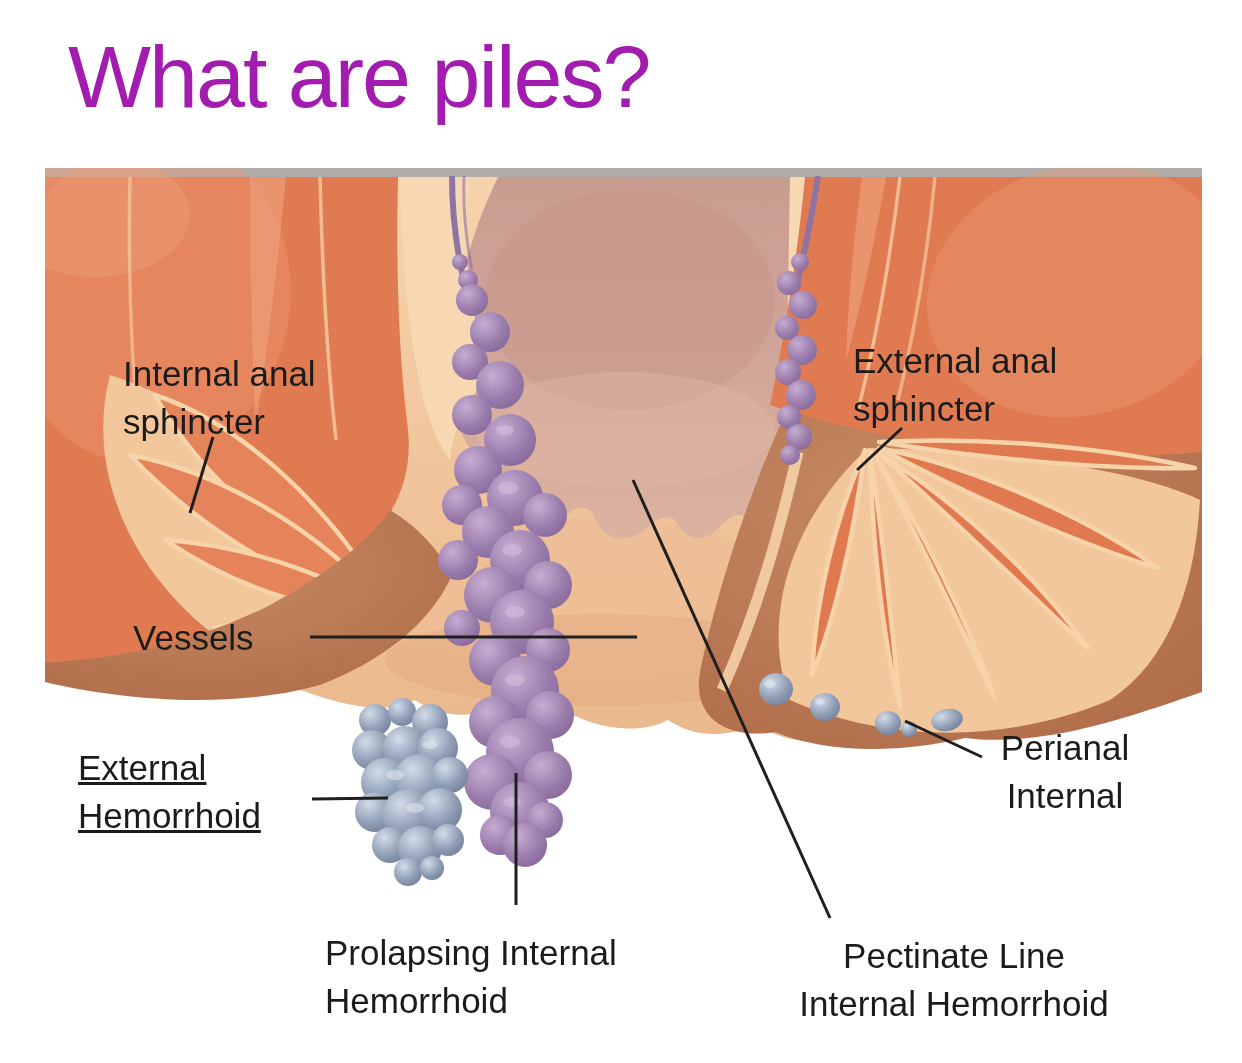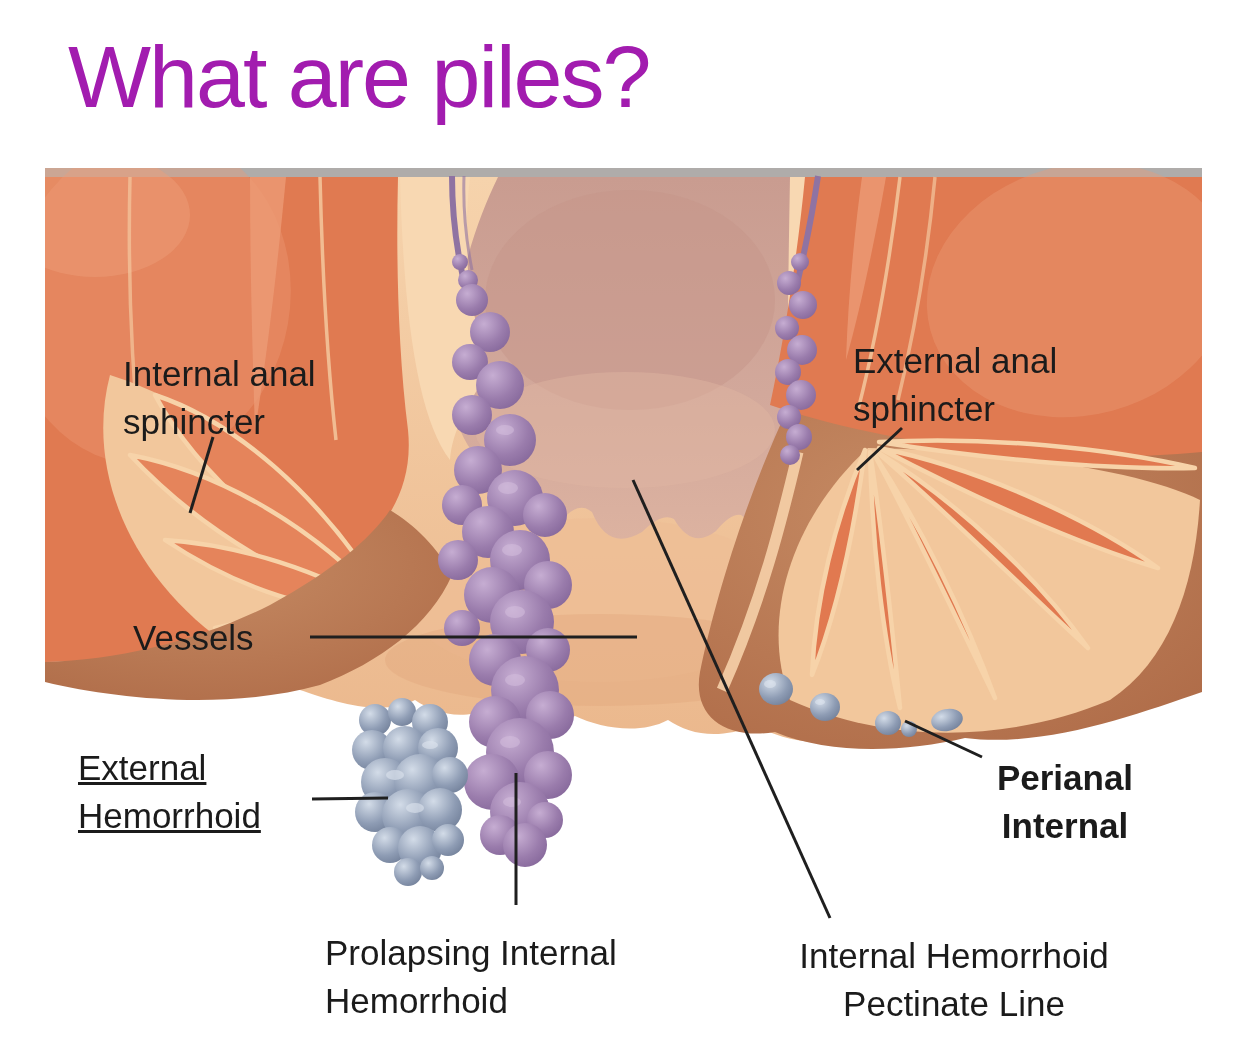--- a/index.html
+++ b/index.html
@@ -11,21 +11,21 @@
       font-family:"Liberation Sans", sans-serif;}
   .art{position:absolute;left:45px;top:168px;width:1157px;height:895px;}
   .art svg{display:block;width:100%;height:100%;}
   .lbl{position:absolute;color:#1b1b1b;font-size:35px;line-height:1.38;
       font-family:"Liberation Sans", sans-serif;white-space:nowrap;}
   .lbl span{display:block;}
   #lbl-external-anal-sphincter{left:123px;top:350px;}
   #lbl-internal-anal-sphincter{left:853px;top:337px;}
   #lbl-anoderm{left:133px;top:614px;}
   #lbl-external-hemorrhoid{left:78px;top:744px;text-decoration:underline;}
-  #lbl-perianal-vessels{left:985px;top:754px;width:160px;text-align:center;font-weight:bold;}
+  #lbl-perianal-vessels{left:985px;top:724px;width:160px;text-align:center;}
   #lbl-prolapsing-internal-hemorrhoid{left:325px;top:929px;width:320px;}
   #lbl-internal-hemorrhoid-pectinate-line{left:758px;top:932px;width:392px;text-align:center;}
 </style>
 </head>
 <body>
 
 <div class="page">
 
   <h1 class="page-title">What are piles?</h1>
 
@@ -287,17 +287,17 @@
     <span>Perianal</span>
     <span>Internal</span>
   </div>
 
   <div class="lbl" id="lbl-prolapsing-internal-hemorrhoid">
     <span>Prolapsing Internal</span>
     <span>Hemorrhoid</span>
   </div>
 
   <div class="lbl" id="lbl-internal-hemorrhoid-pectinate-line">
+    <span>Pectinate Line</span>
     <span>Internal Hemorrhoid</span>
-    <span>Pectinate Line</span>
   </div>
 
 </div>
 
 </body></html>

